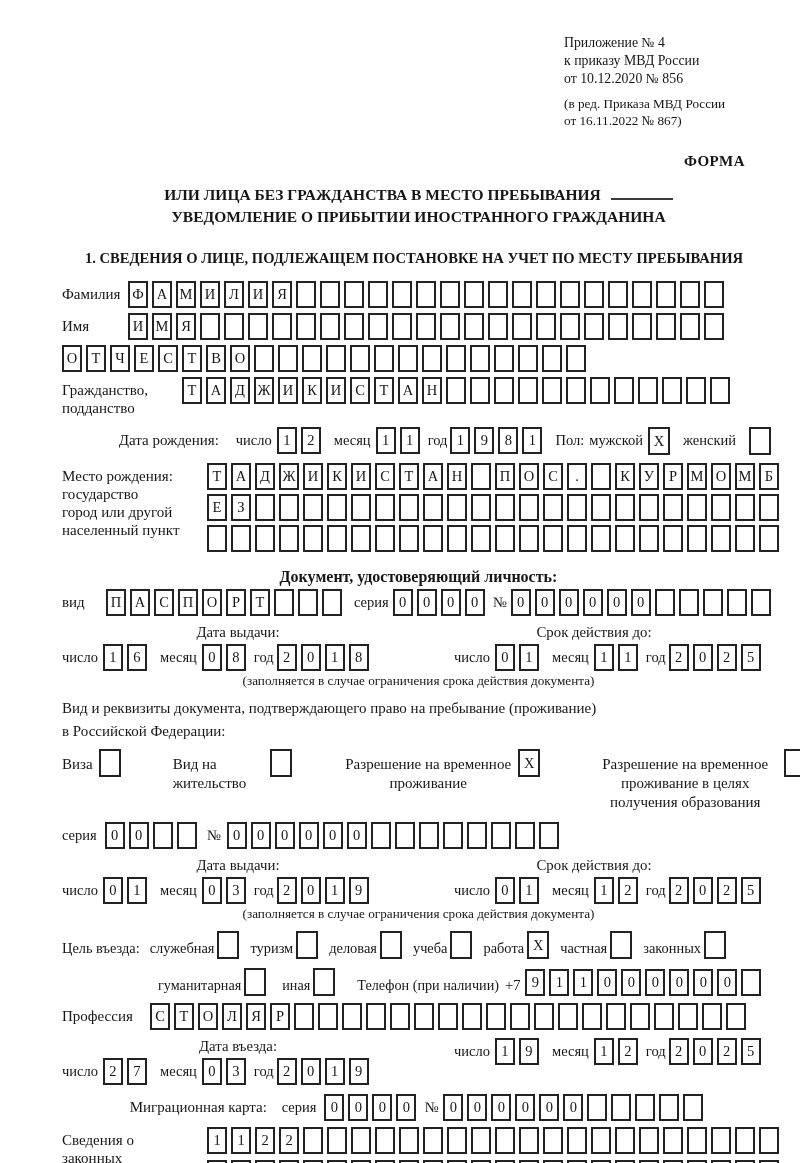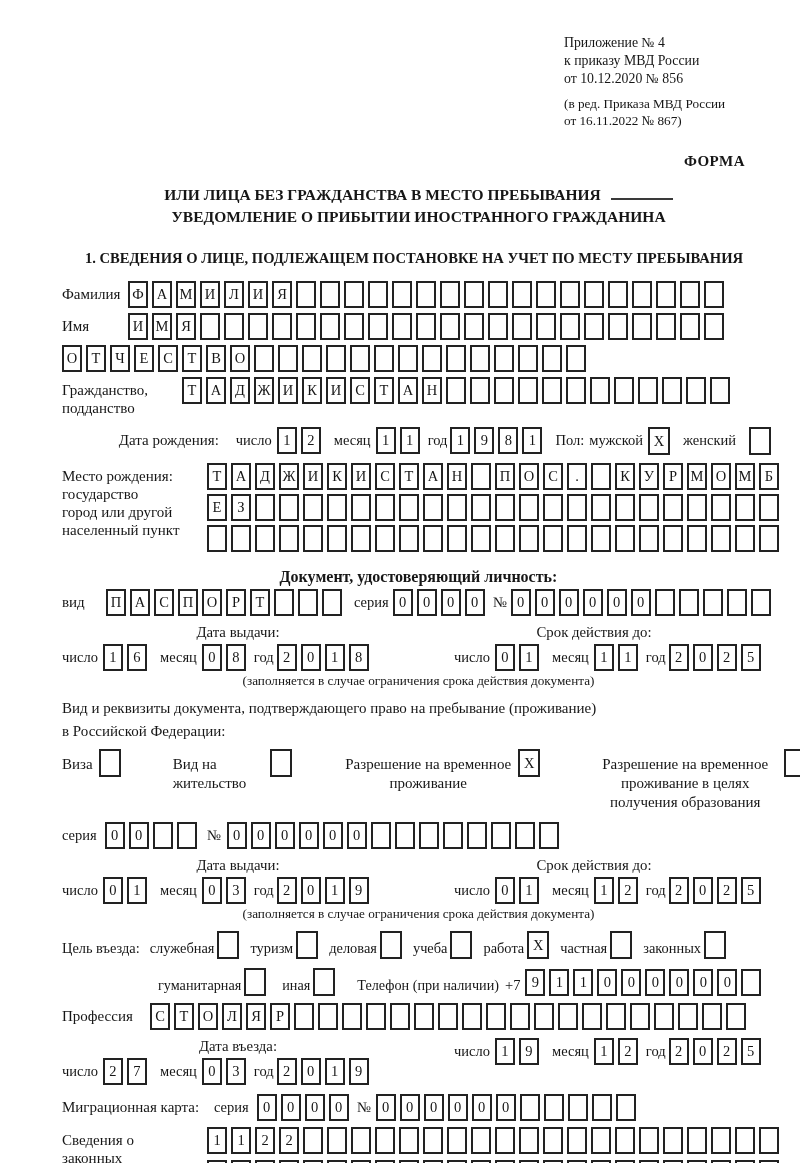--- a/index.html
+++ b/index.html
@@ -647,21 +647,21 @@
         <span class="boxes">
             <span class="cell">2</span>
             <span class="cell">0</span>
             <span class="cell">2</span>
             <span class="cell">5</span>
           </span>
       </div>
     </div>
   </div>
 
-  <div class="frow" style="margin-top:9px;">
+  <div class="frow" style="margin-top:9px;justify-content:center;">
     <div class="flabel" style="width:152px;">Миграционная карта:</div>
     <span class="ilbl" style="margin-left:0;margin-right:8px;">серия</span>
     <div class="boxes">
         <span class="cell">0</span>
         <span class="cell">0</span>
         <span class="cell">0</span>
         <span class="cell">0</span>
       </div>
     <span class="ilbl" style="margin-left:4px;margin-right:5px;">№</span>
     <div class="boxes">

